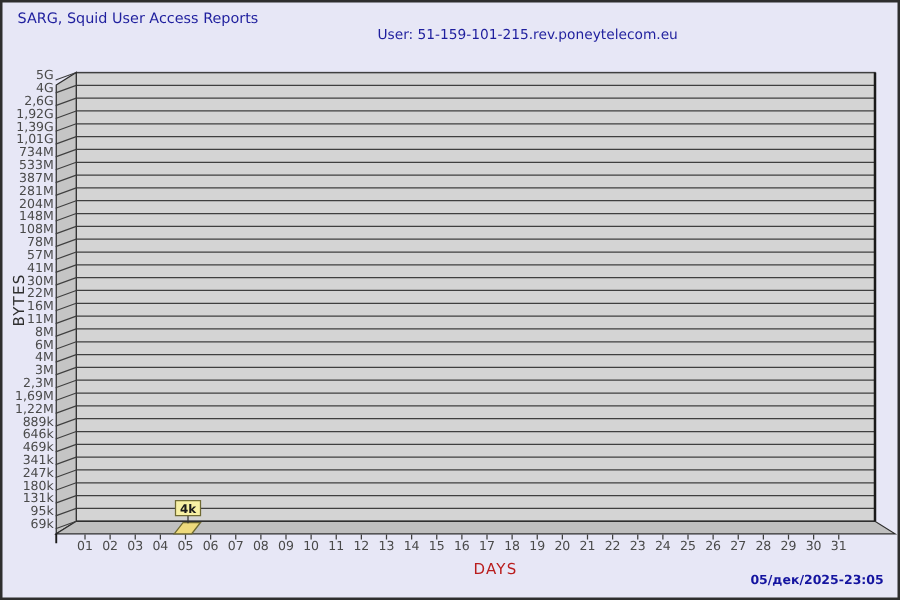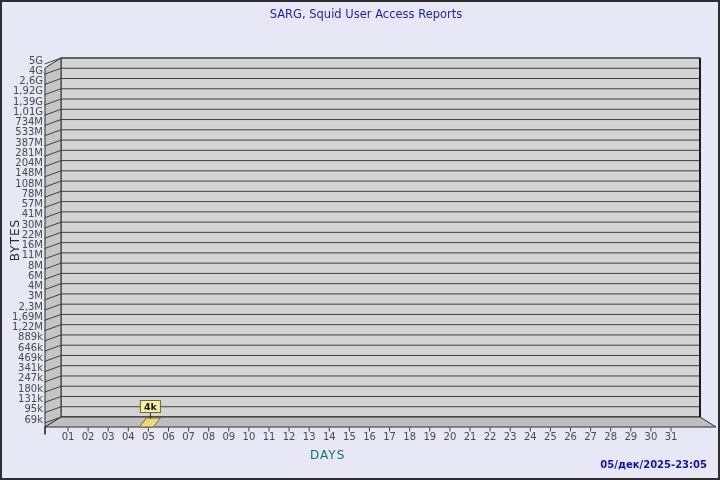--- a/index.html
+++ b/index.html
@@ -3,29 +3,29 @@
 <meta charset="utf-8">
 <style>
   html,body{margin:0;padding:0;background:#e7e7f6;}
   .page{
     width:720px;height:480px;position:relative;overflow:hidden;
     box-sizing:border-box;border:2px solid #2e2e2e;background:#e7e7f6;
     font-family:"DejaVu Sans", sans-serif;
   }
   .chart-svg{position:absolute;left:0;top:0;}
   .title-block{position:absolute;left:12px;top:5px;width:704px;color:#1f1f9e;}
-  .t1{text-align:center;font-size:11.5px;line-height:14px;white-space:pre;}
+  .t1{text-align:left;font-size:11.5px;line-height:14px;white-space:pre;}
   .t2,.t3{padding-left:288px;font-size:11px;line-height:14px;white-space:pre;}
   .y-axis-title{
     position:absolute;left:-39px;top:231px;width:104px;height:14px;text-align:center;
     transform:rotate(-90deg);font-size:12px;color:#2e2e2e;letter-spacing:1px;
   }
   .x-axis-title{
-    position:absolute;left:308px;top:446px;width:104px;text-align:left;
-    font-size:12px;color:#0f766e;letter-spacing:1px;
+    position:absolute;left:308px;top:446px;width:104px;text-align:right;
+    font-size:12px;color:#b91c1c;letter-spacing:1px;
   }
   .timestamp{
     position:absolute;right:11px;top:457px;font-size:10px;font-weight:bold;color:#1414a0;
   }
   text{font-family:"DejaVu Sans", sans-serif;}
   .ytick{font-size:10px;fill:#4a4a4a;}
   .xtick{font-size:10px;fill:#4a4a4a;}
   .barlabel{font-size:9.5px;font-weight:bold;fill:#1a1a1a;}
 </style>
 </head>
@@ -210,19 +210,20 @@
       <line x1="45" y1="427" x2="45" y2="434.5" stroke="#1a1a1a" stroke-width="1.5"></line>
       <line x1="700" y1="58" x2="700" y2="417" stroke="#1a1a1a" stroke-width="2"></line>
       <polygon points="146.4,418 160.4,418 153.4,427 139.4,427" fill="#eeda7c" stroke="#6f6a33" stroke-width="1"></polygon>
       <line x1="150.4" y1="412.5" x2="150.4" y2="418.5" stroke="#333333" stroke-width="1"></line>
       <rect x="140.4" y="400.5" width="20" height="12" fill="#f7f0a4" stroke="#6f6a33" stroke-width="1"></rect>
       <text x="150.4" y="410" text-anchor="middle" class="barlabel">4k</text>
     </svg>
 
   <div class="title-block">
     <div class="t1">SARG, Squid User Access Reports</div>
+    <div class="t3">User: 51-159-101-215.rev.poneytelecom.eu</div>
   </div>
 
   <div class="y-axis-title">BYTES</div>
   <div class="x-axis-title">DAYS</div>
   <div class="timestamp">05/дек/2025-23:05</div>
 
 </div>
 
 </body></html>

